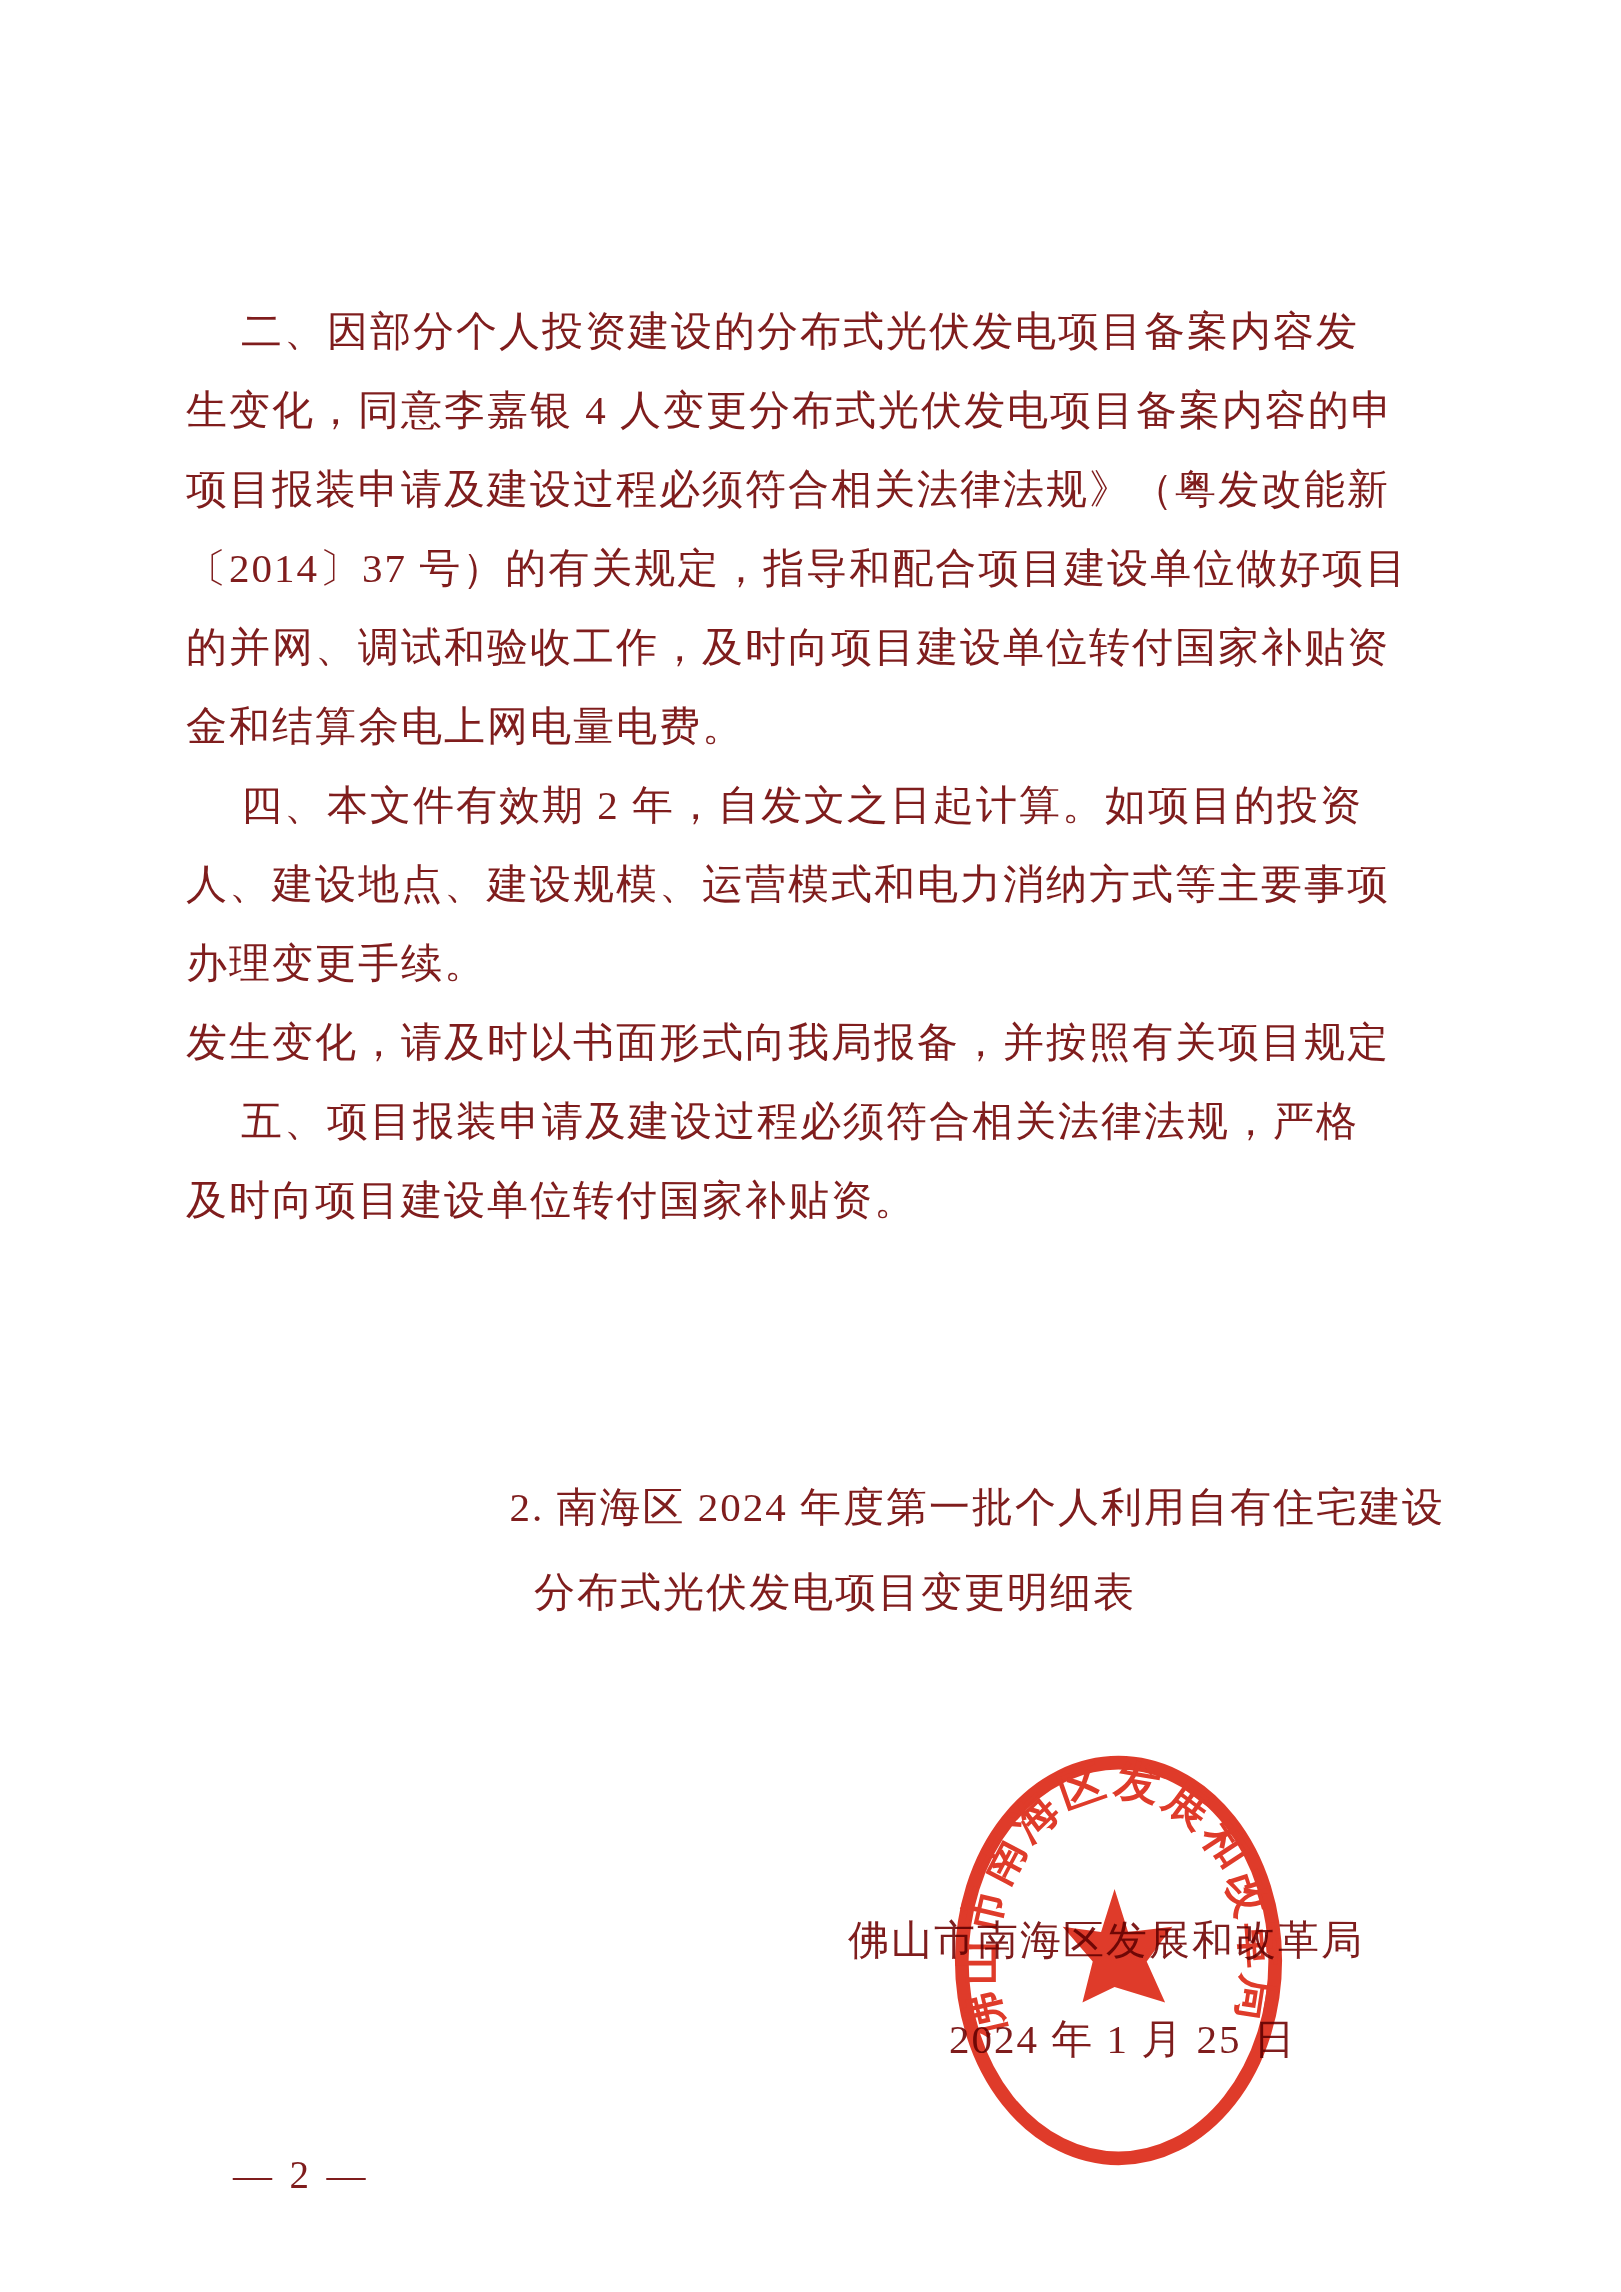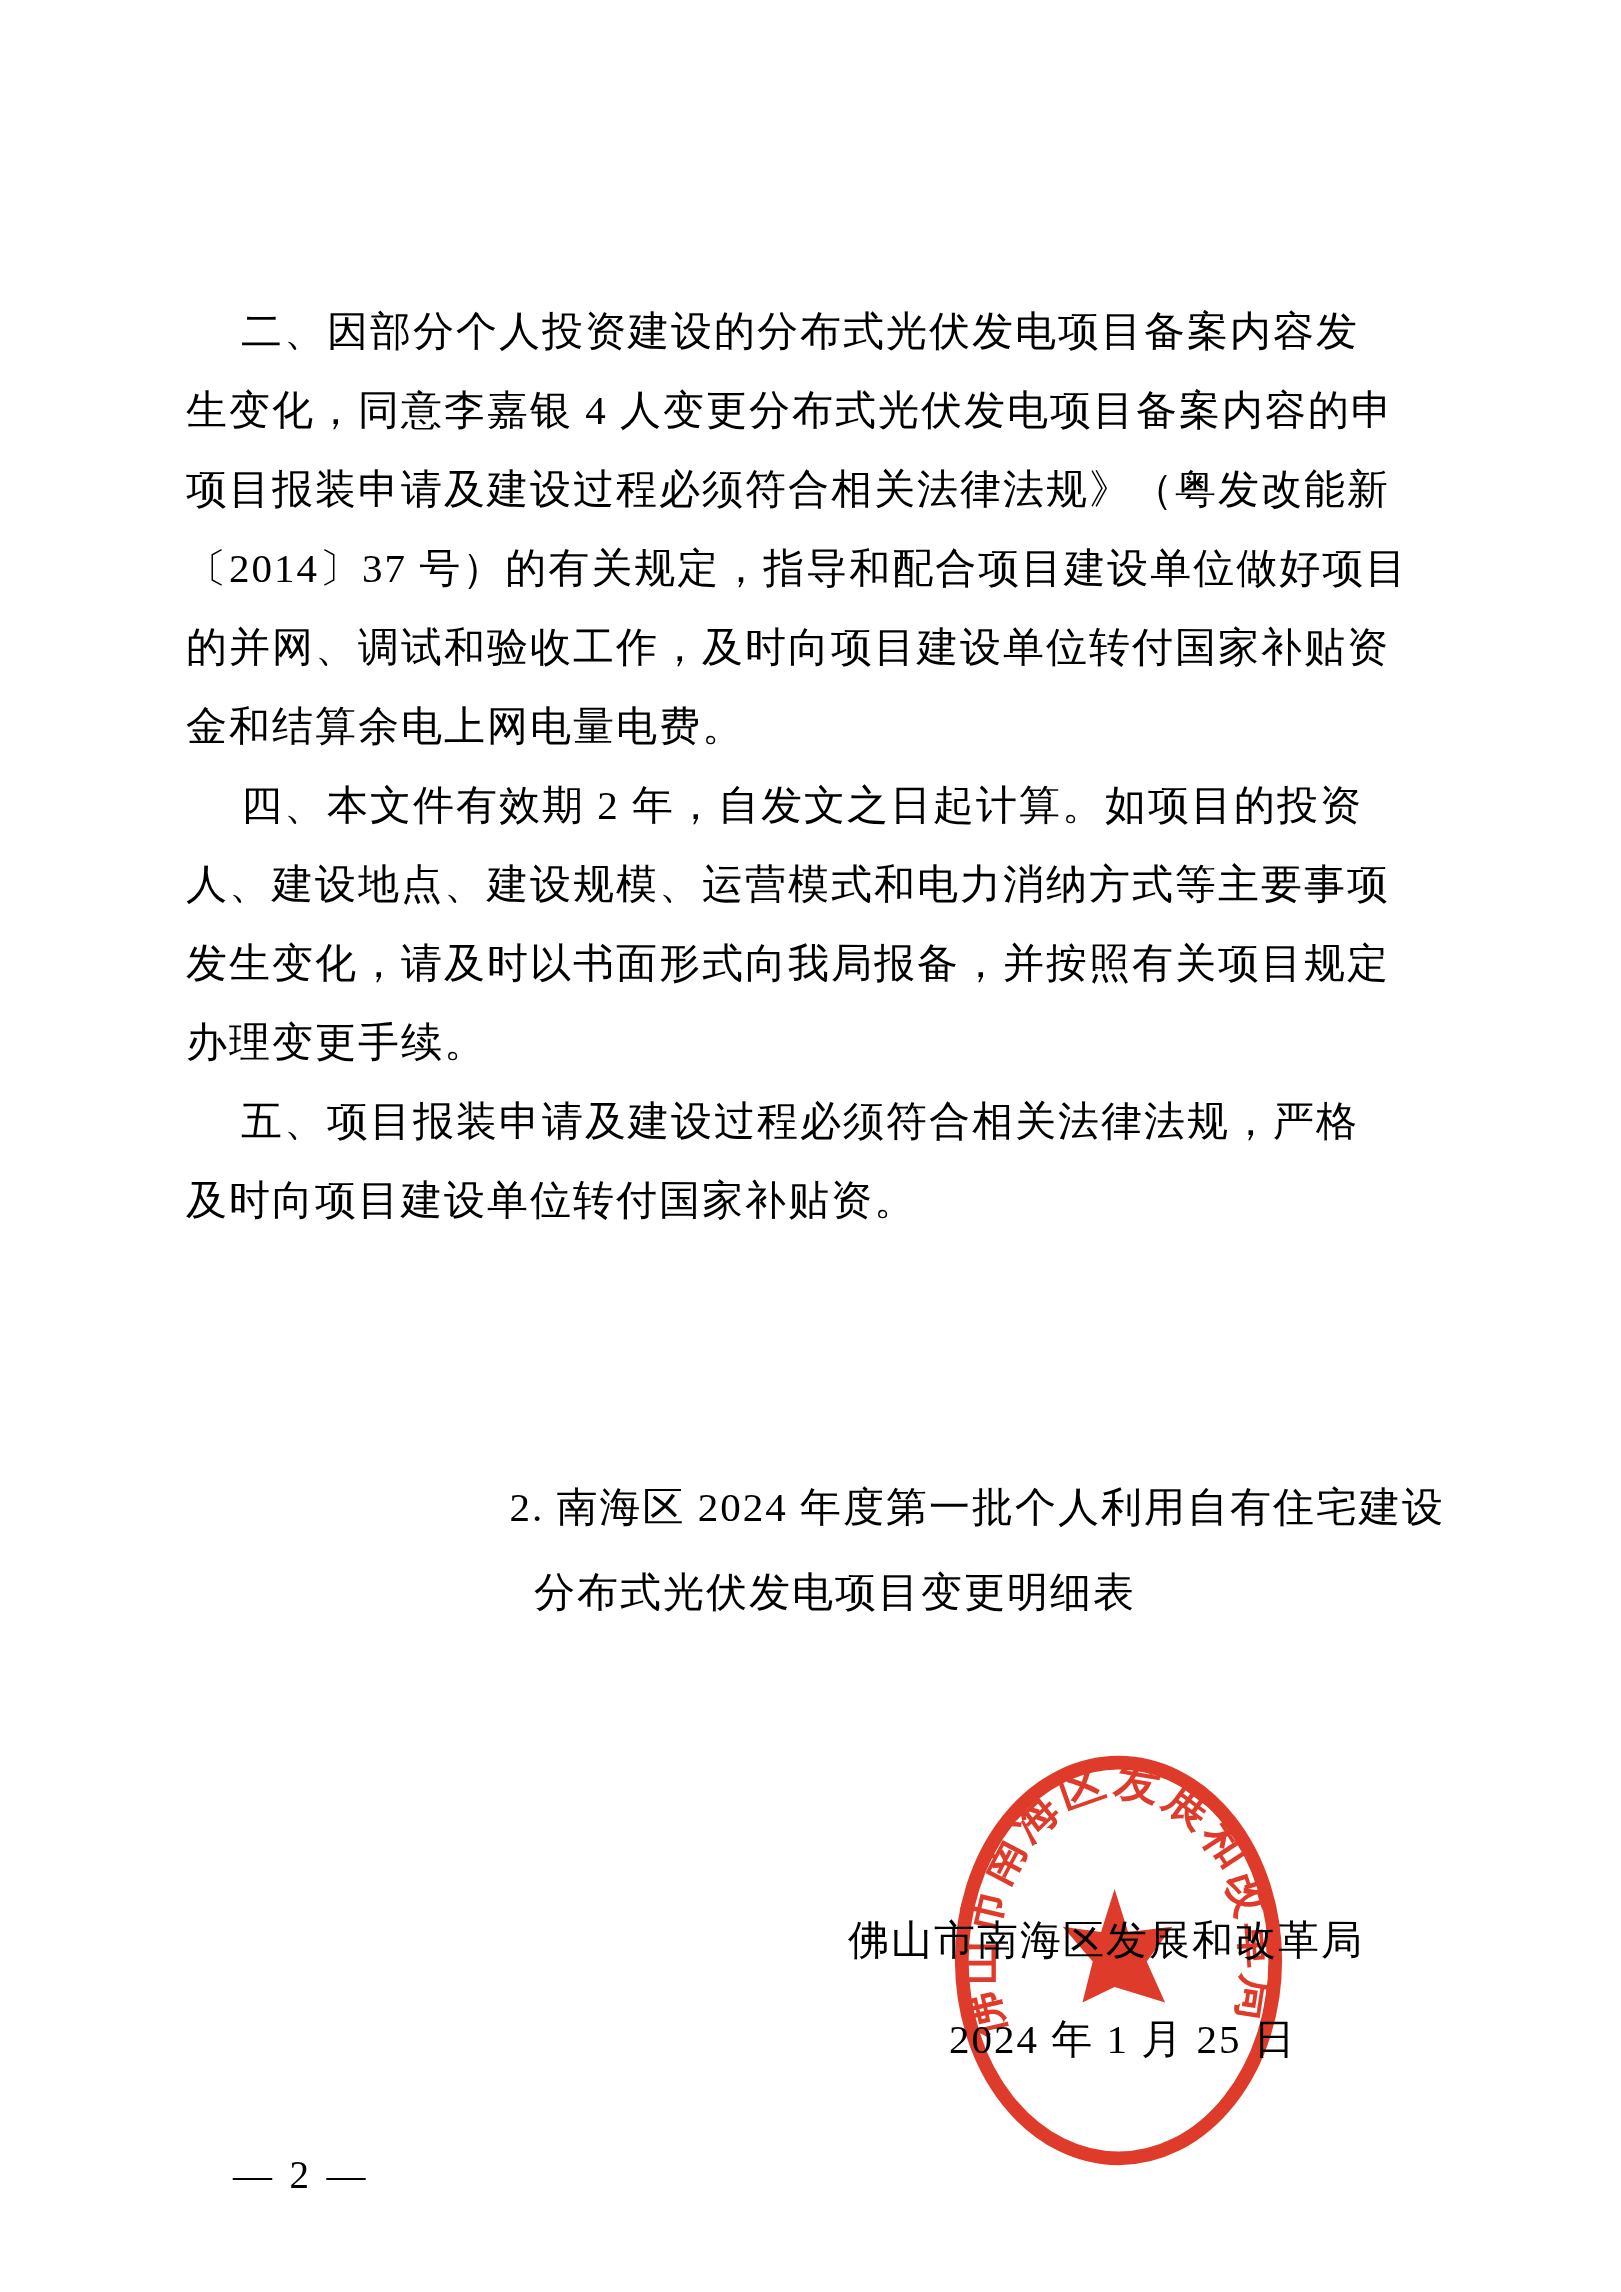--- a/index.html
+++ b/index.html
@@ -2,21 +2,21 @@
 <html><head>
 <meta charset="utf-8">
 <style>
   html,body{margin:0;padding:0;background:#888;}
   .page{
     position:relative;
     width:1621px;height:2293px;
     margin:0 auto;
     background:#ffffff;
     font-family:"Liberation Serif","DejaVu Serif",serif;
-    color:#000000;
+    color:#7f1d1d;
     overflow:hidden;
   }
   .doc-body{
     position:absolute;left:186px;top:292px;width:1259px;
     font-size:41px;letter-spacing:2px;
   }
   .line{height:79px;line-height:79px;white-space:nowrap;}
   .line.indent{padding-left:55px;}
   .attachments{
     position:absolute;left:186px;top:1465px;width:1259px;
@@ -57,22 +57,22 @@
 
   <div class="doc-body">
     <div class="line indent">二、因部分个人投资建设的分布式光伏发电项目备案内容发</div>
     <div class="line">生变化，同意李嘉银 4 人变更分布式光伏发电项目备案内容的申</div>
     <div class="line">项目报装申请及建设过程必须符合相关法律法规》（粤发改能新</div>
     <div class="line">〔2014〕37 号）的有关规定，指导和配合项目建设单位做好项目</div>
     <div class="line">的并网、调试和验收工作，及时向项目建设单位转付国家补贴资</div>
     <div class="line">金和结算余电上网电量电费。</div>
     <div class="line indent">四、本文件有效期 2 年，自发文之日起计算。如项目的投资</div>
     <div class="line">人、建设地点、建设规模、运营模式和电力消纳方式等主要事项</div>
+    <div class="line">办理变更手续。</div>
     <div class="line">发生变化，请及时以书面形式向我局报备，并按照有关项目规定</div>
-    <div class="line">办理变更手续。</div>
     <div class="line indent">五、项目报装申请及建设过程必须符合相关法律法规，严格</div>
     <div class="line">及时向项目建设单位转付国家补贴资。</div>
   </div>
 
   <div class="attachments">
     <div class="aline al2">2. 南海区 2024 年度第一批个人利用自有住宅建设</div>
     <div class="aline al3">分布式光伏发电项目变更明细表</div>
   </div>
 
   <div class="signature">佛山市南海区发展和改革局</div>

